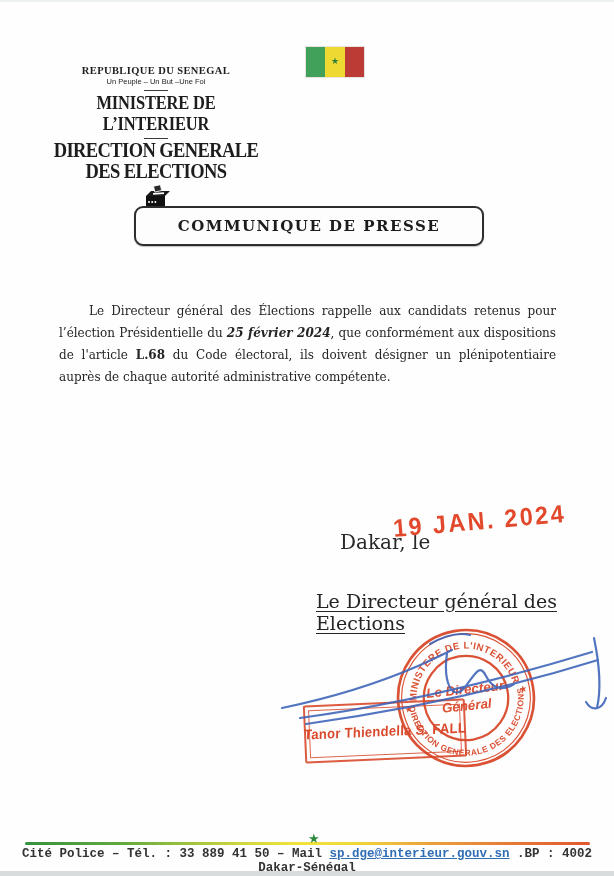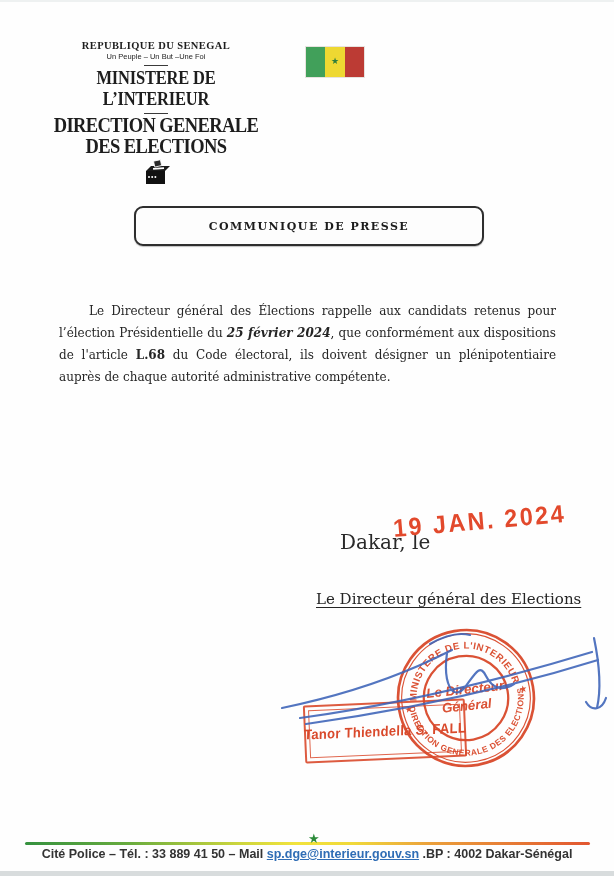--- a/index.html
+++ b/index.html
@@ -3,59 +3,59 @@
 <meta charset="utf-8">
 <style>
   html,body{margin:0;padding:0;background:#fff;}
   .page{
     position:relative;width:614px;height:876px;background:#fefefe;
     font-family:"DejaVu Serif",serif;color:#222;overflow:hidden;
     border-top:2px solid #eef1f1;box-sizing:border-box;
   }
   
   .hdr{position:absolute;left:50px;top:38px;width:212px;text-align:center;color:#1d1d1d;}
-  .hdr .republic{font-family:"Liberation Serif",serif;font-weight:bold;font-size:10.5px;letter-spacing:.4px;}
+  .hdr .republic{font-family:"Liberation Serif",serif;font-weight:bold;font-size:10.5px;letter-spacing:.4px;margin-top:25px;}
   .hdr .motto{font-family:"Liberation Sans",sans-serif;font-weight:normal;font-size:7.5px;margin-top:1px;}
   .hdr .sep{width:24px;border-top:1.6px solid #3a3a3a;margin:4px auto 3px auto;}
   .hdr .ministry{font-family:"Liberation Serif",serif;font-weight:900;font-size:16.5px;letter-spacing:-.2px;transform:scaleY(1.08);}
   .hdr .direction{font-family:"Liberation Serif",serif;font-weight:bold;font-size:18.5px;line-height:19px;letter-spacing:-.6px;transform:scaleY(1.12);margin-top:2px;}
   .ballot{margin-top:4px;}
   
   .flag{position:absolute;left:306px;top:45px;width:58px;height:30px;display:flex;box-shadow:0 0 0 1px #e7e3df;}
   .flag .band{flex:1;position:relative;}
   .flag .g{background:#41a05a;} .flag .y{background:#eed832;} .flag .r{background:#bc3b34;}
   .flag .fstar{position:absolute;left:50%;top:50%;transform:translate(-50%,-54%);color:#2e7d3c;font-size:9px;line-height:1;}
   
   .title-box{position:absolute;left:134px;top:204px;width:346px;height:36px;border:2px solid #2e2e2e;border-radius:9px;
     display:flex;align-items:center;justify-content:center;background:#fdfdfd;box-shadow:0 1px 1px rgba(0,0,0,.25);}
-  .title-box span{font-family:"DejaVu Serif",serif;font-weight:bold;font-size:11px;letter-spacing:1.5px;color:#1c1c1c;text-align:center;}
+  .title-box span{font-family:"DejaVu Serif",serif;font-weight:bold;font-size:15px;letter-spacing:1.5px;color:#1c1c1c;text-align:center;}
   
   .body-text{position:absolute;left:59px;top:258px;width:497px;font-size:12px;line-height:22px;text-align:justify;color:#252525;margin-top:40px;}
   .body-text p{margin:0 0 17px 0;text-indent:30px;}
   .b{font-weight:bold;} .i{font-style:italic;}
   
   .dateline-label{position:absolute;left:340px;top:528px;font-size:20px;color:#2a2a2a;}
   .date-stamp{position:absolute;left:392px;top:512px;font-family:"Liberation Sans",sans-serif;font-weight:bold;
     font-size:25px;letter-spacing:2.5px;color:#e2492c;transform:rotate(-5deg) scaleX(.94);transform-origin:left top;white-space:nowrap;}
-  .signatory{position:absolute;left:316px;top:588px;font-size:15px;color:#242424;text-decoration:underline;text-underline-offset:3px;}
+  .signatory{position:absolute;left:316px;top:588px;font-size:19px;color:#242424;text-decoration:underline;text-underline-offset:3px;}
   
   .name-stamp{position:absolute;left:304px;top:700px;width:158px;height:54px;border:2.5px solid rgba(217,73,43,.9);
     border-radius:2px;transform:rotate(-2.5deg);z-index:10;}
   .name-stamp .inner{position:absolute;inset:3px;border:1.8px solid rgba(217,73,43,.85);display:flex;align-items:center;justify-content:center;}
   .name-stamp .nm{font-family:"Liberation Sans",sans-serif;font-weight:bold;font-size:14px;color:#d9492b;
     white-space:nowrap;transform:scaleX(.93) skewX(-4deg);letter-spacing:.3px;}
   .circ-stamp{position:absolute;left:394px;top:624px;width:144px;height:144px;z-index:20;opacity:.95;}
   .ring-text{font-family:"Liberation Sans",sans-serif;font-weight:bold;letter-spacing:.5px;}
   .sig-layer{position:absolute;inset:0;z-index:30;pointer-events:none;}
   
   .footer-line{position:absolute;left:25px;top:840px;width:565px;height:3px;border-radius:2px;
     background:linear-gradient(to right,#35913f 0%,#67ab3e 18%,#cdd63d 38%,#f2e33c 48%,#f0d93a 58%,#eb9f3b 72%,#e25630 100%);}
   .footer-star{position:absolute;left:308px;top:830px;color:#2c8b3a;font-size:13px;line-height:1;z-index:2;}
   .footer-text{position:absolute;left:0;top:845px;width:100%;text-align:center;
-    font-family:Liberation Sans, sans-serif;font-weight:bold;font-size:12.5px;color:#333;}
+    font-family:Liberation Mono, monospace;font-weight:bold;font-size:12.5px;color:#333;}
   .footer-text a{color:#2f6db5;text-decoration:underline;}
   .bottom-strip{position:absolute;left:0;bottom:0;width:100%;height:5px;background:#d8dcdd;}
 </style>
 </head>
 <body>
 
 <div class="page">
 
   <div class="hdr">
     <div class="republic">REPUBLIQUE DU SENEGAL</div>

